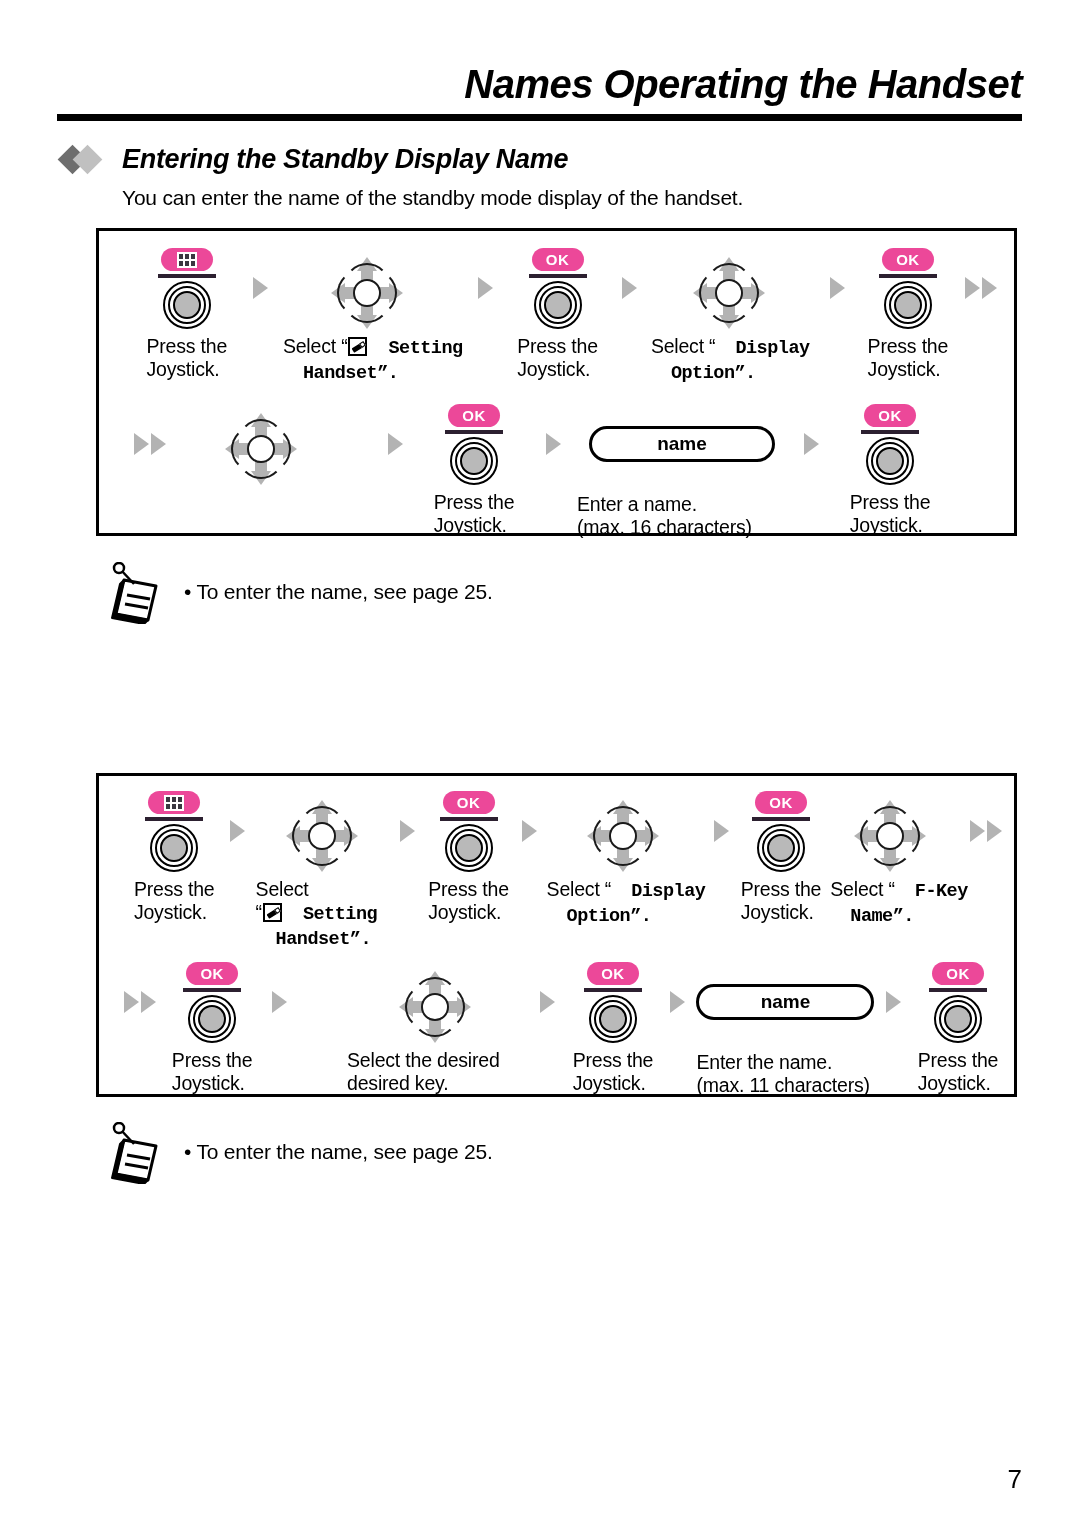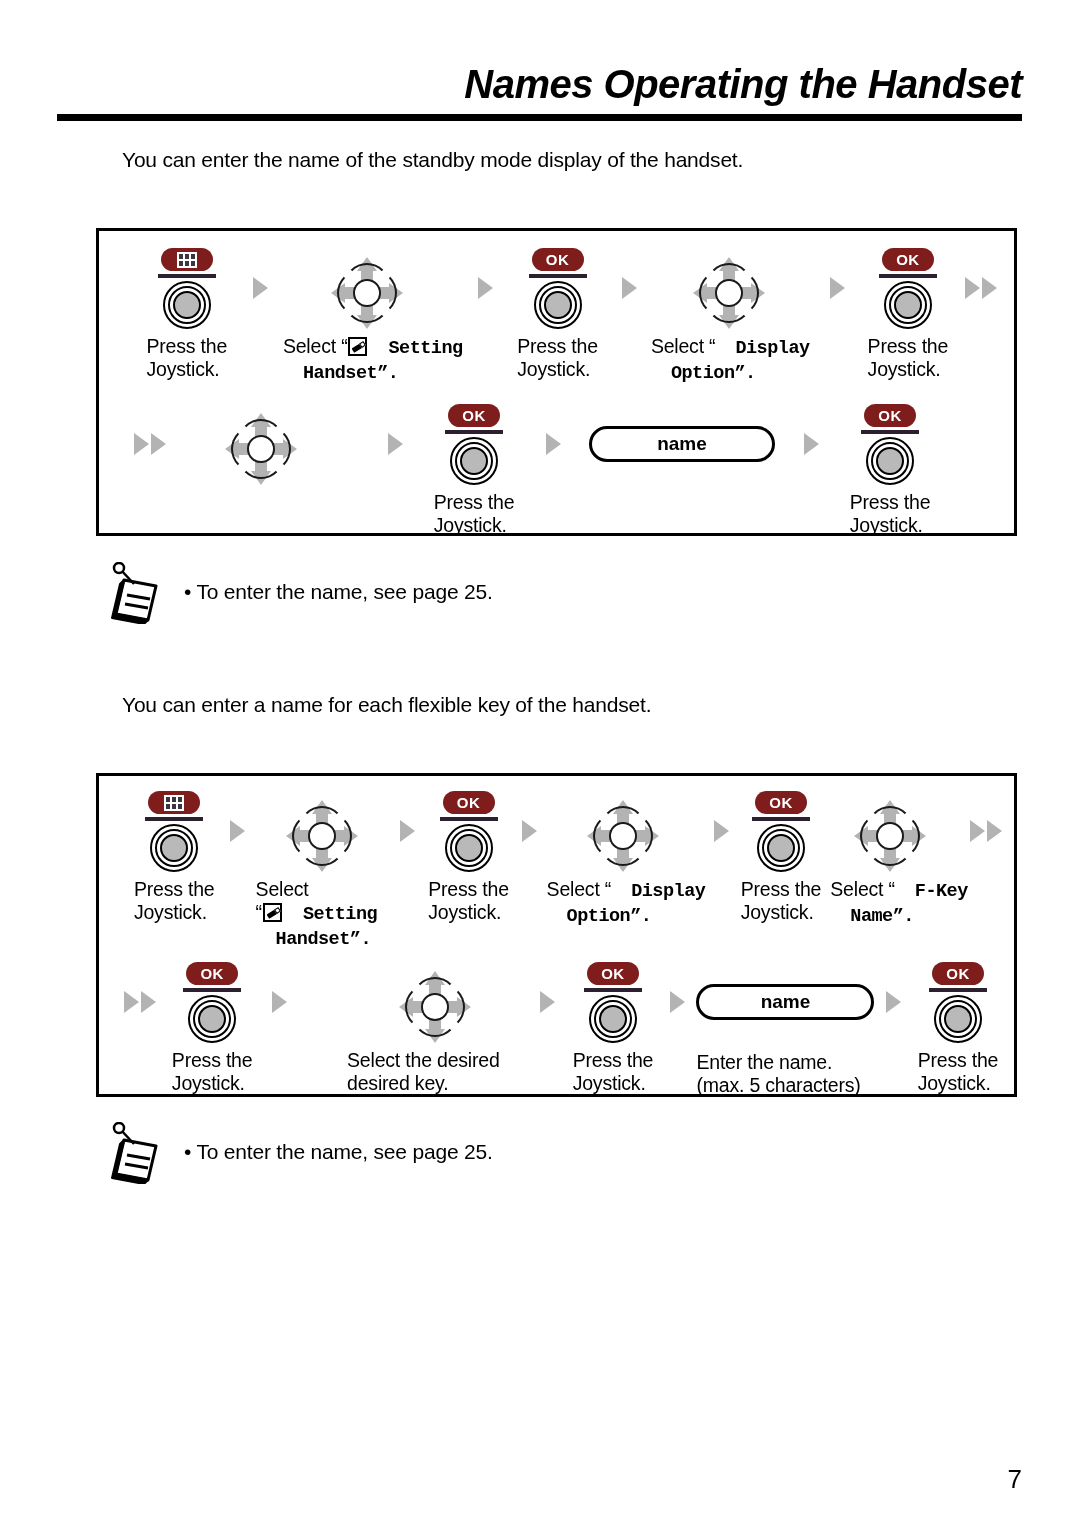--- a/index.html
+++ b/index.html
@@ -53,21 +53,21 @@
 
   
   .icons{height:82px;display:flex;align-items:flex-end;justify-content:center;width:100%;}
   .cap{font-size:19.5px;line-height:1.18;letter-spacing:-0.2px;white-space:nowrap;}
   .mono{font-family:"Liberation Mono", monospace;font-weight:bold;font-size:18.5px;letter-spacing:-0.5px;margin-left:20px;}
   .b{font-weight:normal;}
 
   
   .keystack{display:flex;flex-direction:column;align-items:center;width:66px;}
   .pill{
-    height:23px;border-radius:12px;background:#7f1d1d;
+    height:23px;border-radius:12px;background:#ec4899;
     display:flex;align-items:center;justify-content:center;
     color:#fff;font-size:15px;font-weight:bold;letter-spacing:0.5px;
     font-family:"Liberation Sans", sans-serif;
   }
   .pill.ok{width:52px;}
   .pill.menu{width:52px;}
   .grid-glyph{
     width:20px;height:16px;background:#fff;
     display:grid;grid-template-columns:1fr 1fr 1fr;grid-template-rows:1fr 1fr;
     gap:2px;padding:2px;box-sizing:border-box;
@@ -137,20 +137,27 @@
 </style>
 </head>
 <body>
 
 <div class="page">
 
   <div class="page-title">Names Operating the Handset</div>
   <div class="title-rule"></div>
 
   <div class="section" style="top:140px;">
+    <div class="sec-head">
+      <span class="diamonds">
+        <span class="dia d1"></span>
+          <span class="dia d2"></span>
+      </span>
+      <span class="sec-title">Entering the Standby Display Name</span>
+    </div>
     <div class="sec-sub">You can enter the name of the standby mode display of the handset.</div>
   </div>
 
   <div class="flowbox" style="top:228px;height:308px;padding:16px 10px 10px 10px;">
 
     <div class="flowrow" style="margin-left:26px;">
 
       <div class="cell ctr" style="width:112px;">
         <div class="icons">
           <div class="keystack">
@@ -338,20 +345,24 @@
       </div>
 
       <div class="tri-wrap" style="width:48px;justify-content:center;">
         <span class="tri"></span>
       </div>
 
       <div class="cell" style="width:210px;">
         <div class="icons" style="align-items:center;">
           <div class="namebox" style="width:186px;">name</div>
         </div>
+        <div class="cap" style="margin-top:8px;">
+          <span>Enter a </span><span class="b">name</span><span>.</span><br>
+          <span>(max. 16 characters)</span>
+        </div>
       </div>
 
       <div class="tri-wrap" style="width:48px;justify-content:center;">
         <span class="tri"></span>
       </div>
 
       <div class="cell ctr" style="width:110px;">
         <div class="icons">
           <div class="keystack">
             <div class="pill ok">OK</div>
@@ -379,21 +390,20 @@
         <line x1="23" y1="33" x2="46" y2="37" stroke="#000" stroke-width="3"></line>
         <line x1="21" y1="42" x2="44" y2="46" stroke="#000" stroke-width="3"></line>
         <line x1="30" y1="22" x2="17" y2="8" stroke="#000" stroke-width="2.5"></line>
         <circle cx="15" cy="6" r="5" fill="#fff" stroke="#000" stroke-width="2.5"></circle>
       </svg>
     </div>
     <div class="note-text">• To enter the name, see page 25.</div>
   </div>
 
   <div class="section" style="top:685px;">
-    <div class="sec-sub">You can enter a name for each flexible key of the handset.</div>
   </div>
 
   <div class="flowbox" style="top:773px;height:324px;padding:14px 10px 10px 10px;">
 
     <div class="flowrow" style="margin-left:20px;">
 
       <div class="cell ctr" style="width:110px;">
         <div class="icons">
           <div class="keystack">
             <div class="pill menu">
@@ -635,21 +645,21 @@
       <div class="tri-wrap" style="width:44px;justify-content:center;">
         <span class="tri"></span>
       </div>
 
       <div class="cell" style="width:206px;">
         <div class="icons" style="align-items:center;">
           <div class="namebox" style="width:178px;">name</div>
         </div>
         <div class="cap" style="margin-top:8px;">
           <span>Enter the </span><span class="b">name</span><span>.</span><br>
-          <span>(max. 5 characters)</span>
+          <span>(max. 11 characters)</span>
         </div>
       </div>
 
       <div class="tri-wrap" style="width:44px;justify-content:center;">
         <span class="tri"></span>
       </div>
 
       <div class="cell ctr" style="width:108px;">
         <div class="icons">
           <div class="keystack">

